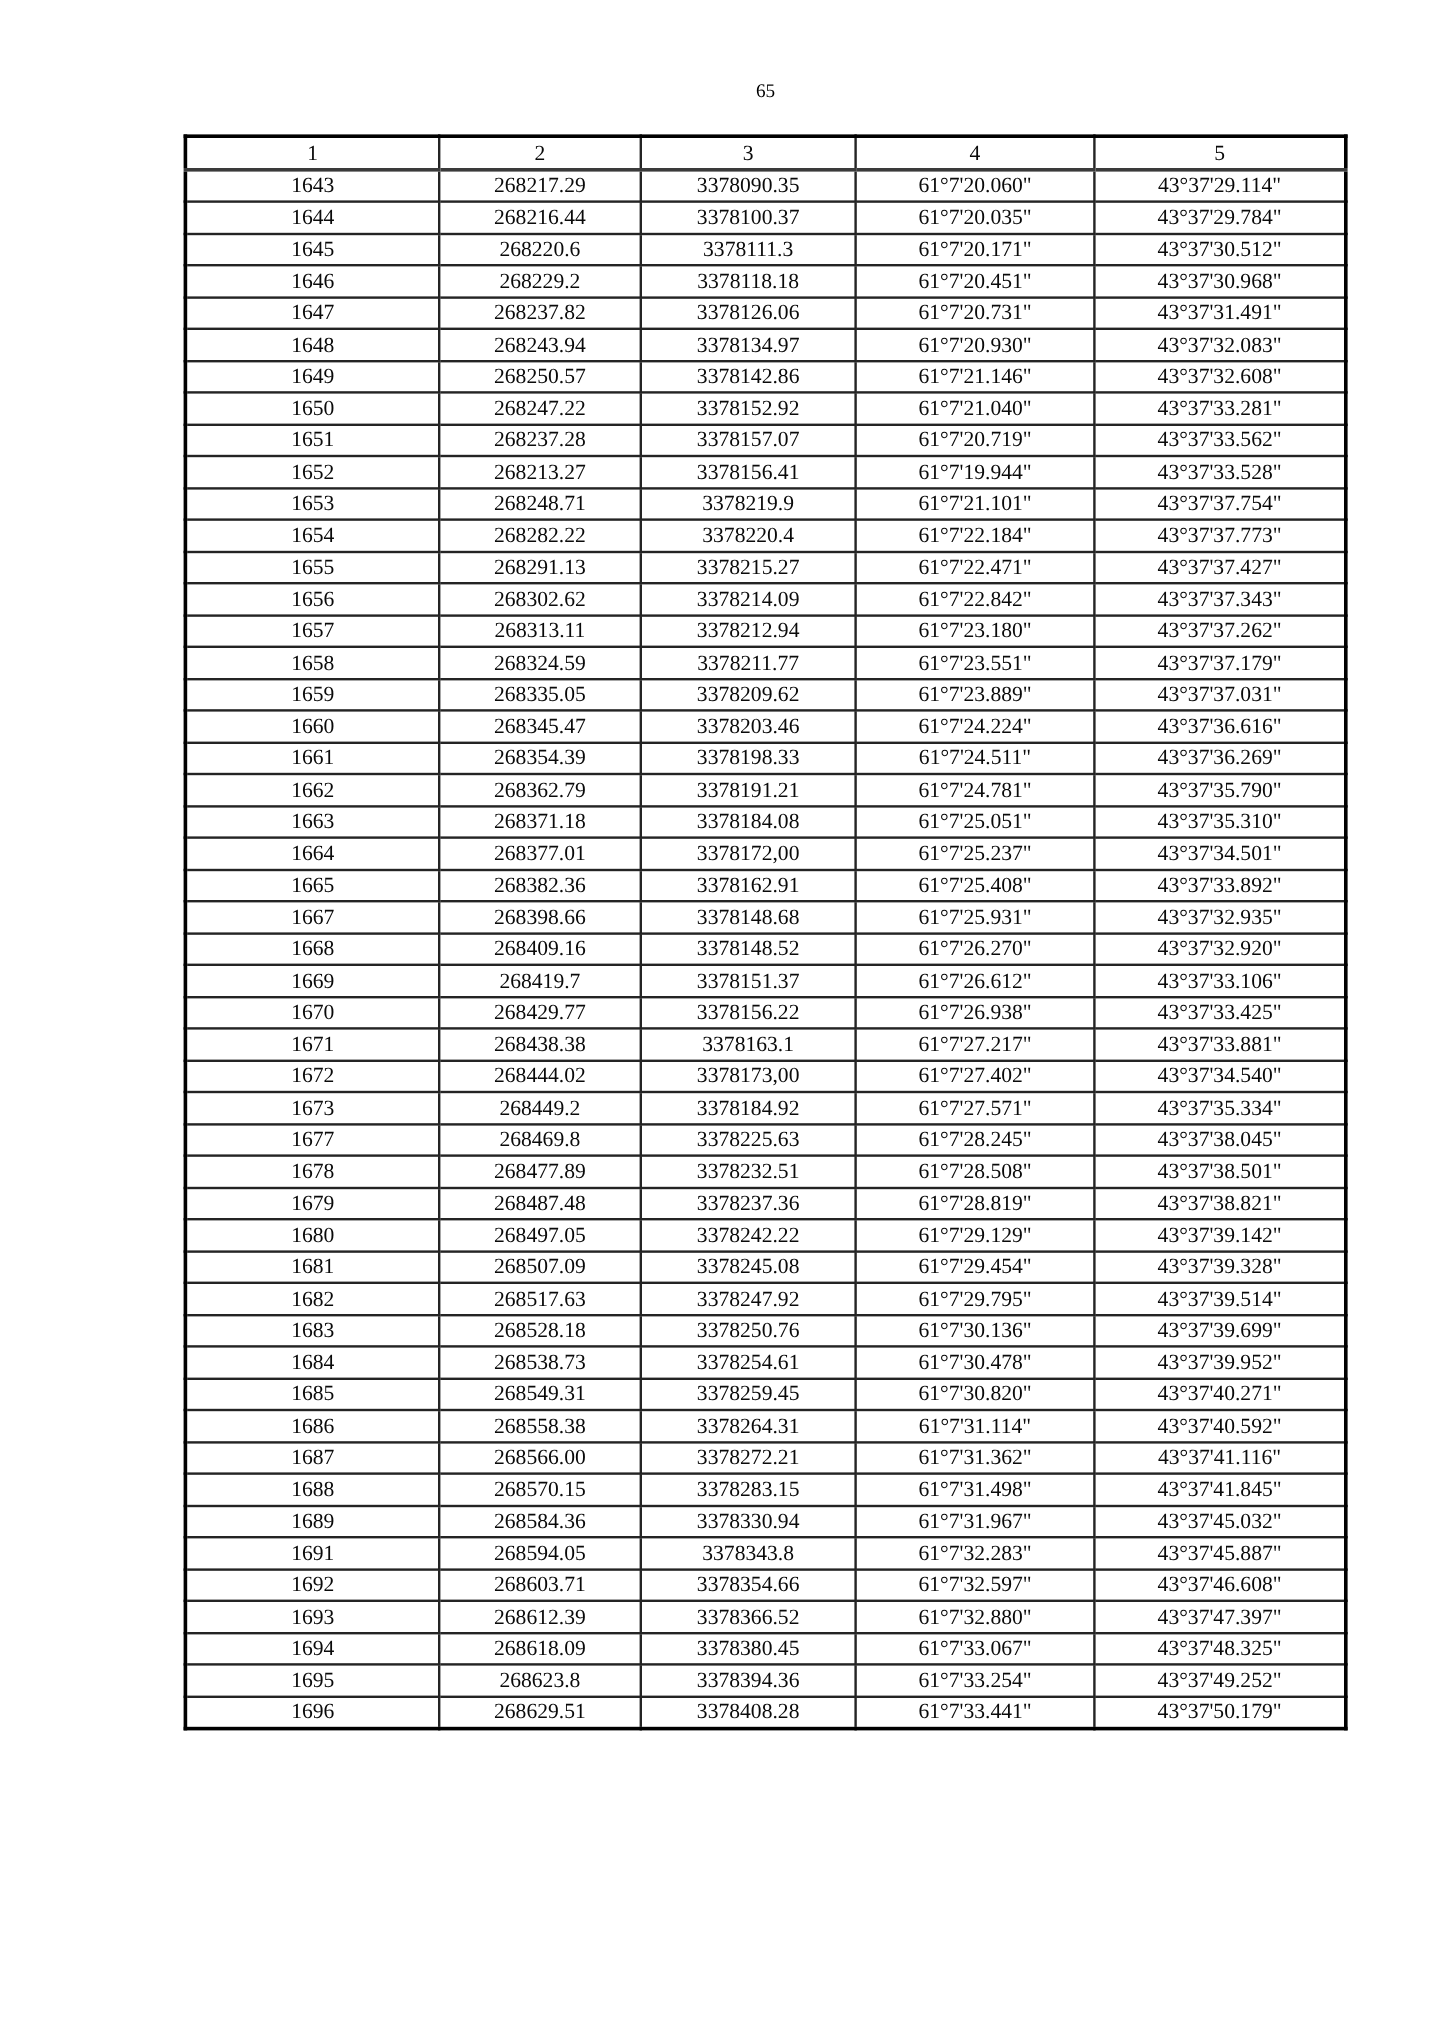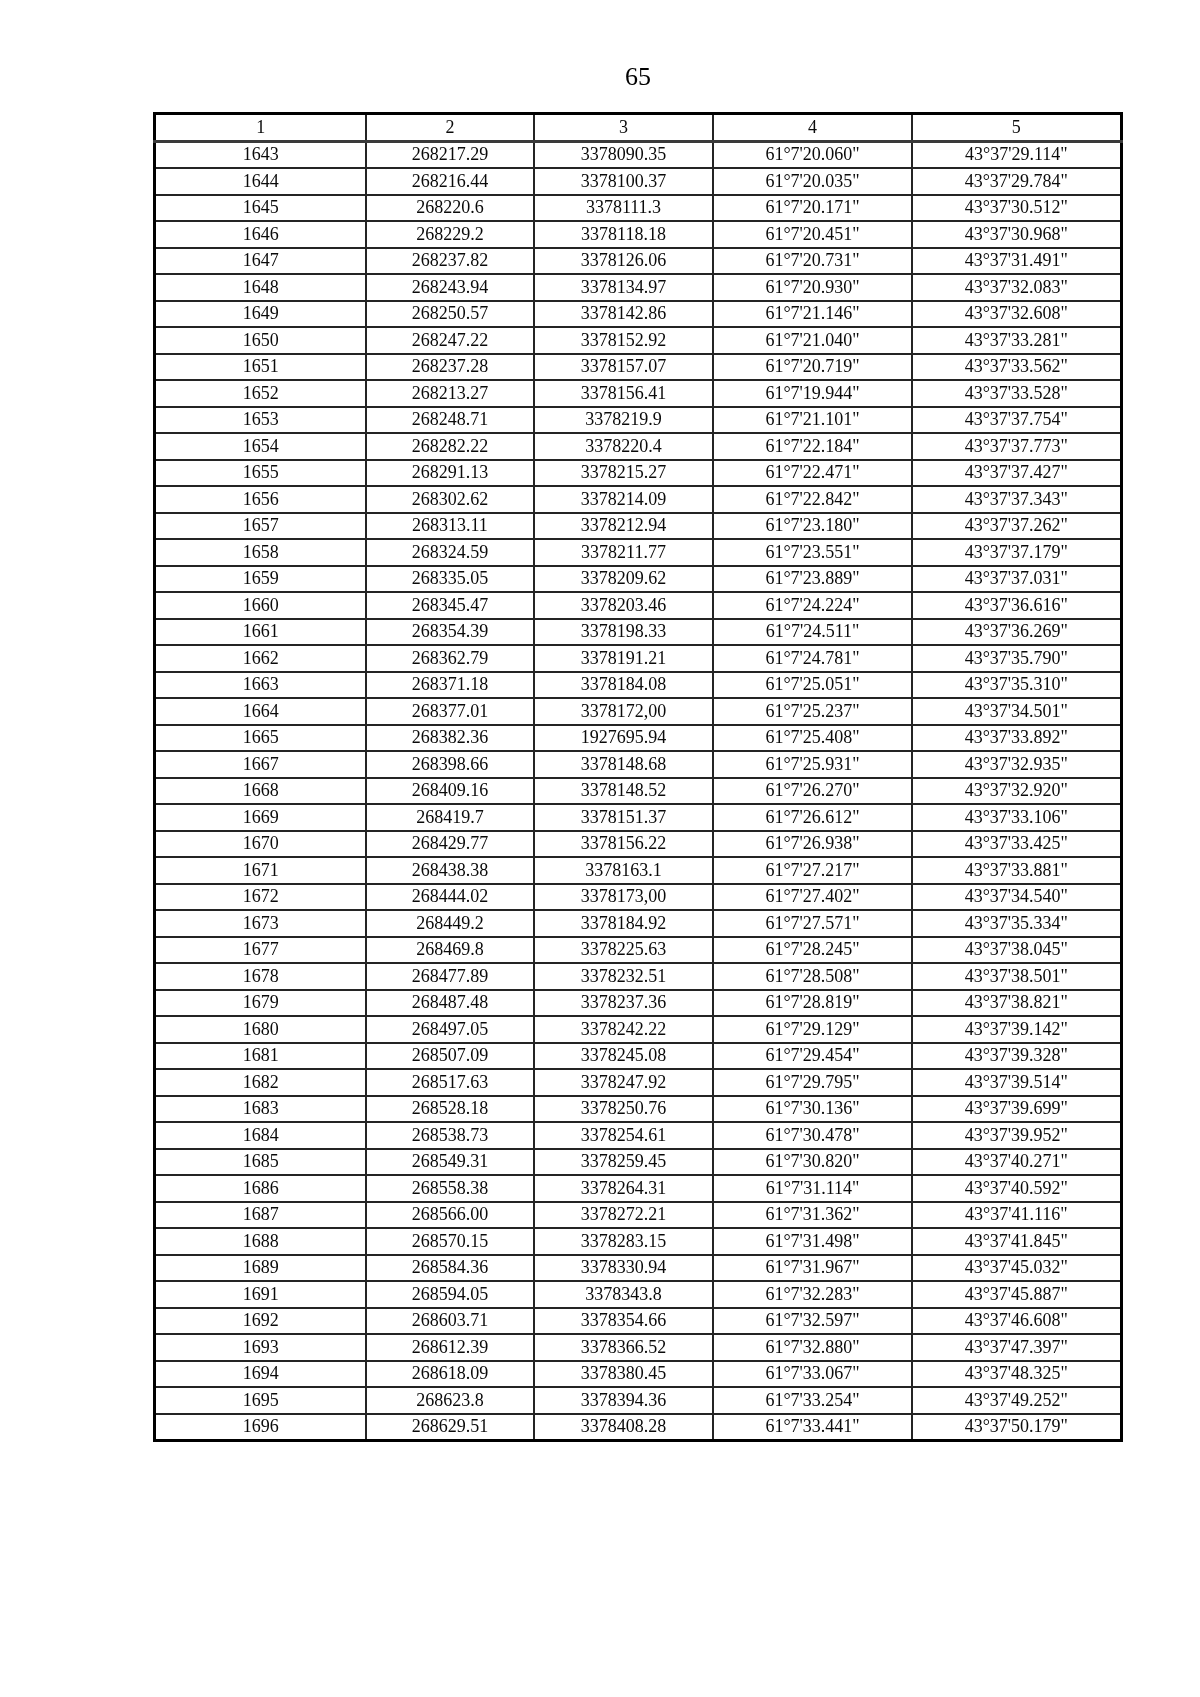--- a/index.html
+++ b/index.html
@@ -15,21 +15,21 @@
     font-family: "Liberation Serif", serif;
     color: #000000;
     overflow: hidden;
   }
   .page-number {
     position: absolute;
     top: 64px;
     left: 153px;
     width: 970px;
     text-align: center;
-    font-size: 26px;
+    font-size: 16px;
     line-height: 26px;
     color: #000000;
   }
   table.coords-table {
     position: absolute;
     left: 153px;
     top: 112px;
     width: 970px;
     border-collapse: collapse;
     table-layout: fixed;
@@ -233,21 +233,21 @@
         <tr>
           <td>1664</td>
           <td>268377.01</td>
           <td>3378172,00</td>
           <td>61°7'25.237"</td>
           <td>43°37'34.501"</td>
         </tr>
         <tr>
           <td>1665</td>
           <td>268382.36</td>
-          <td>1927695.94</td>
+          <td>3378162.91</td>
           <td>61°7'25.408"</td>
           <td>43°37'33.892"</td>
         </tr>
         <tr>
           <td>1667</td>
           <td>268398.66</td>
           <td>3378148.68</td>
           <td>61°7'25.931"</td>
           <td>43°37'32.935"</td>
         </tr>

